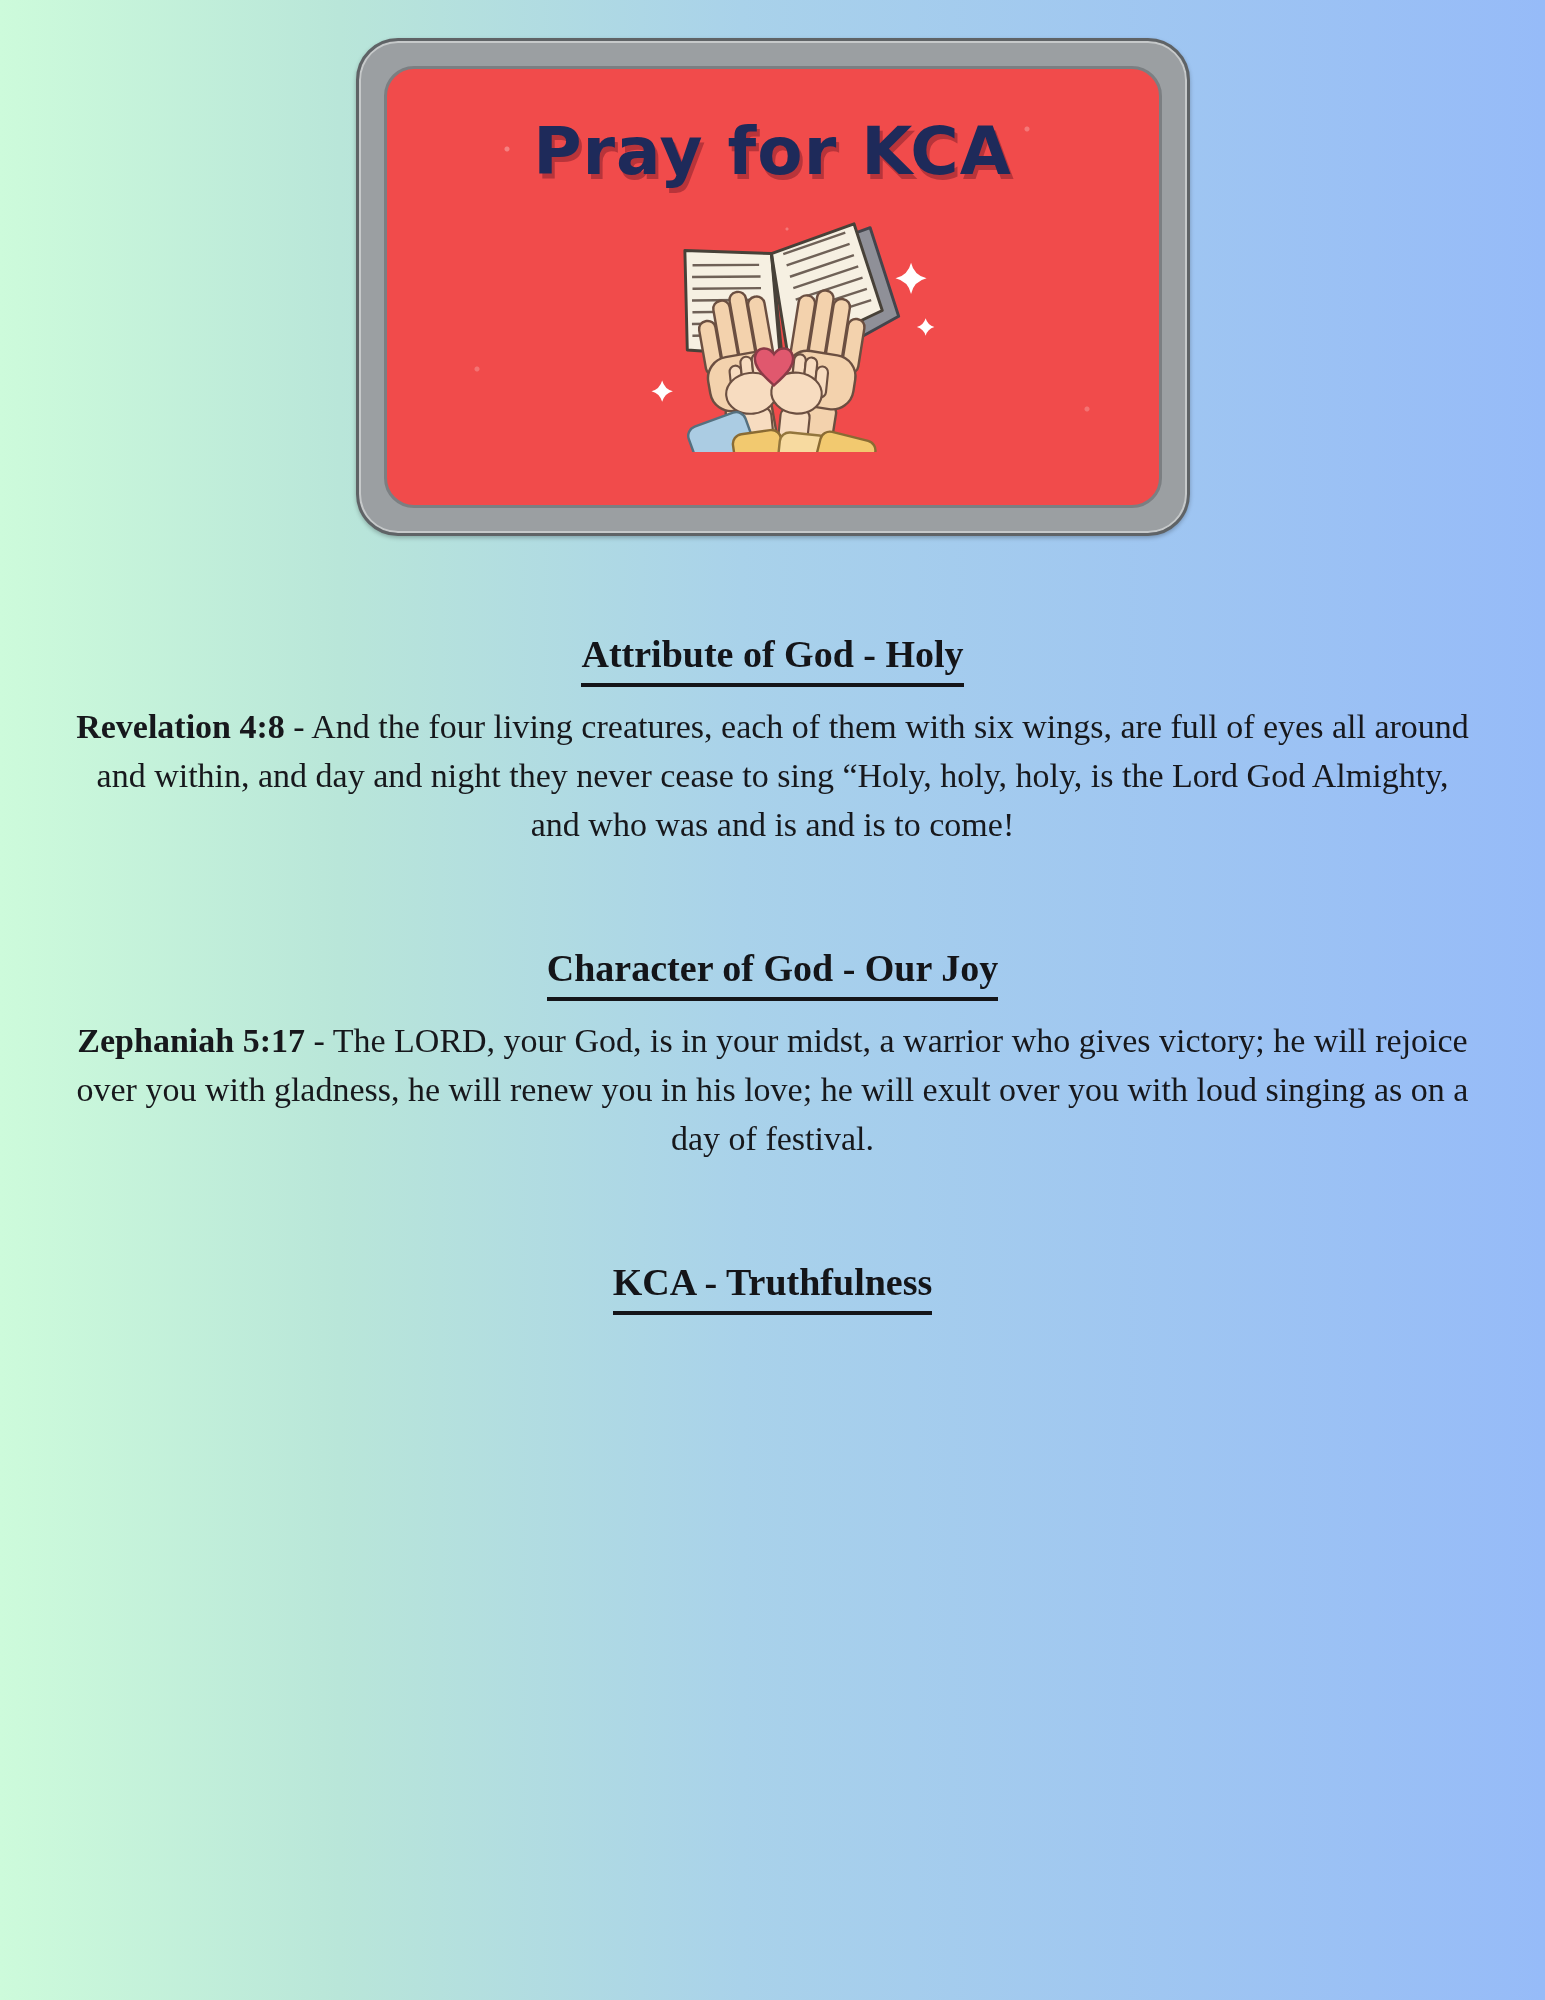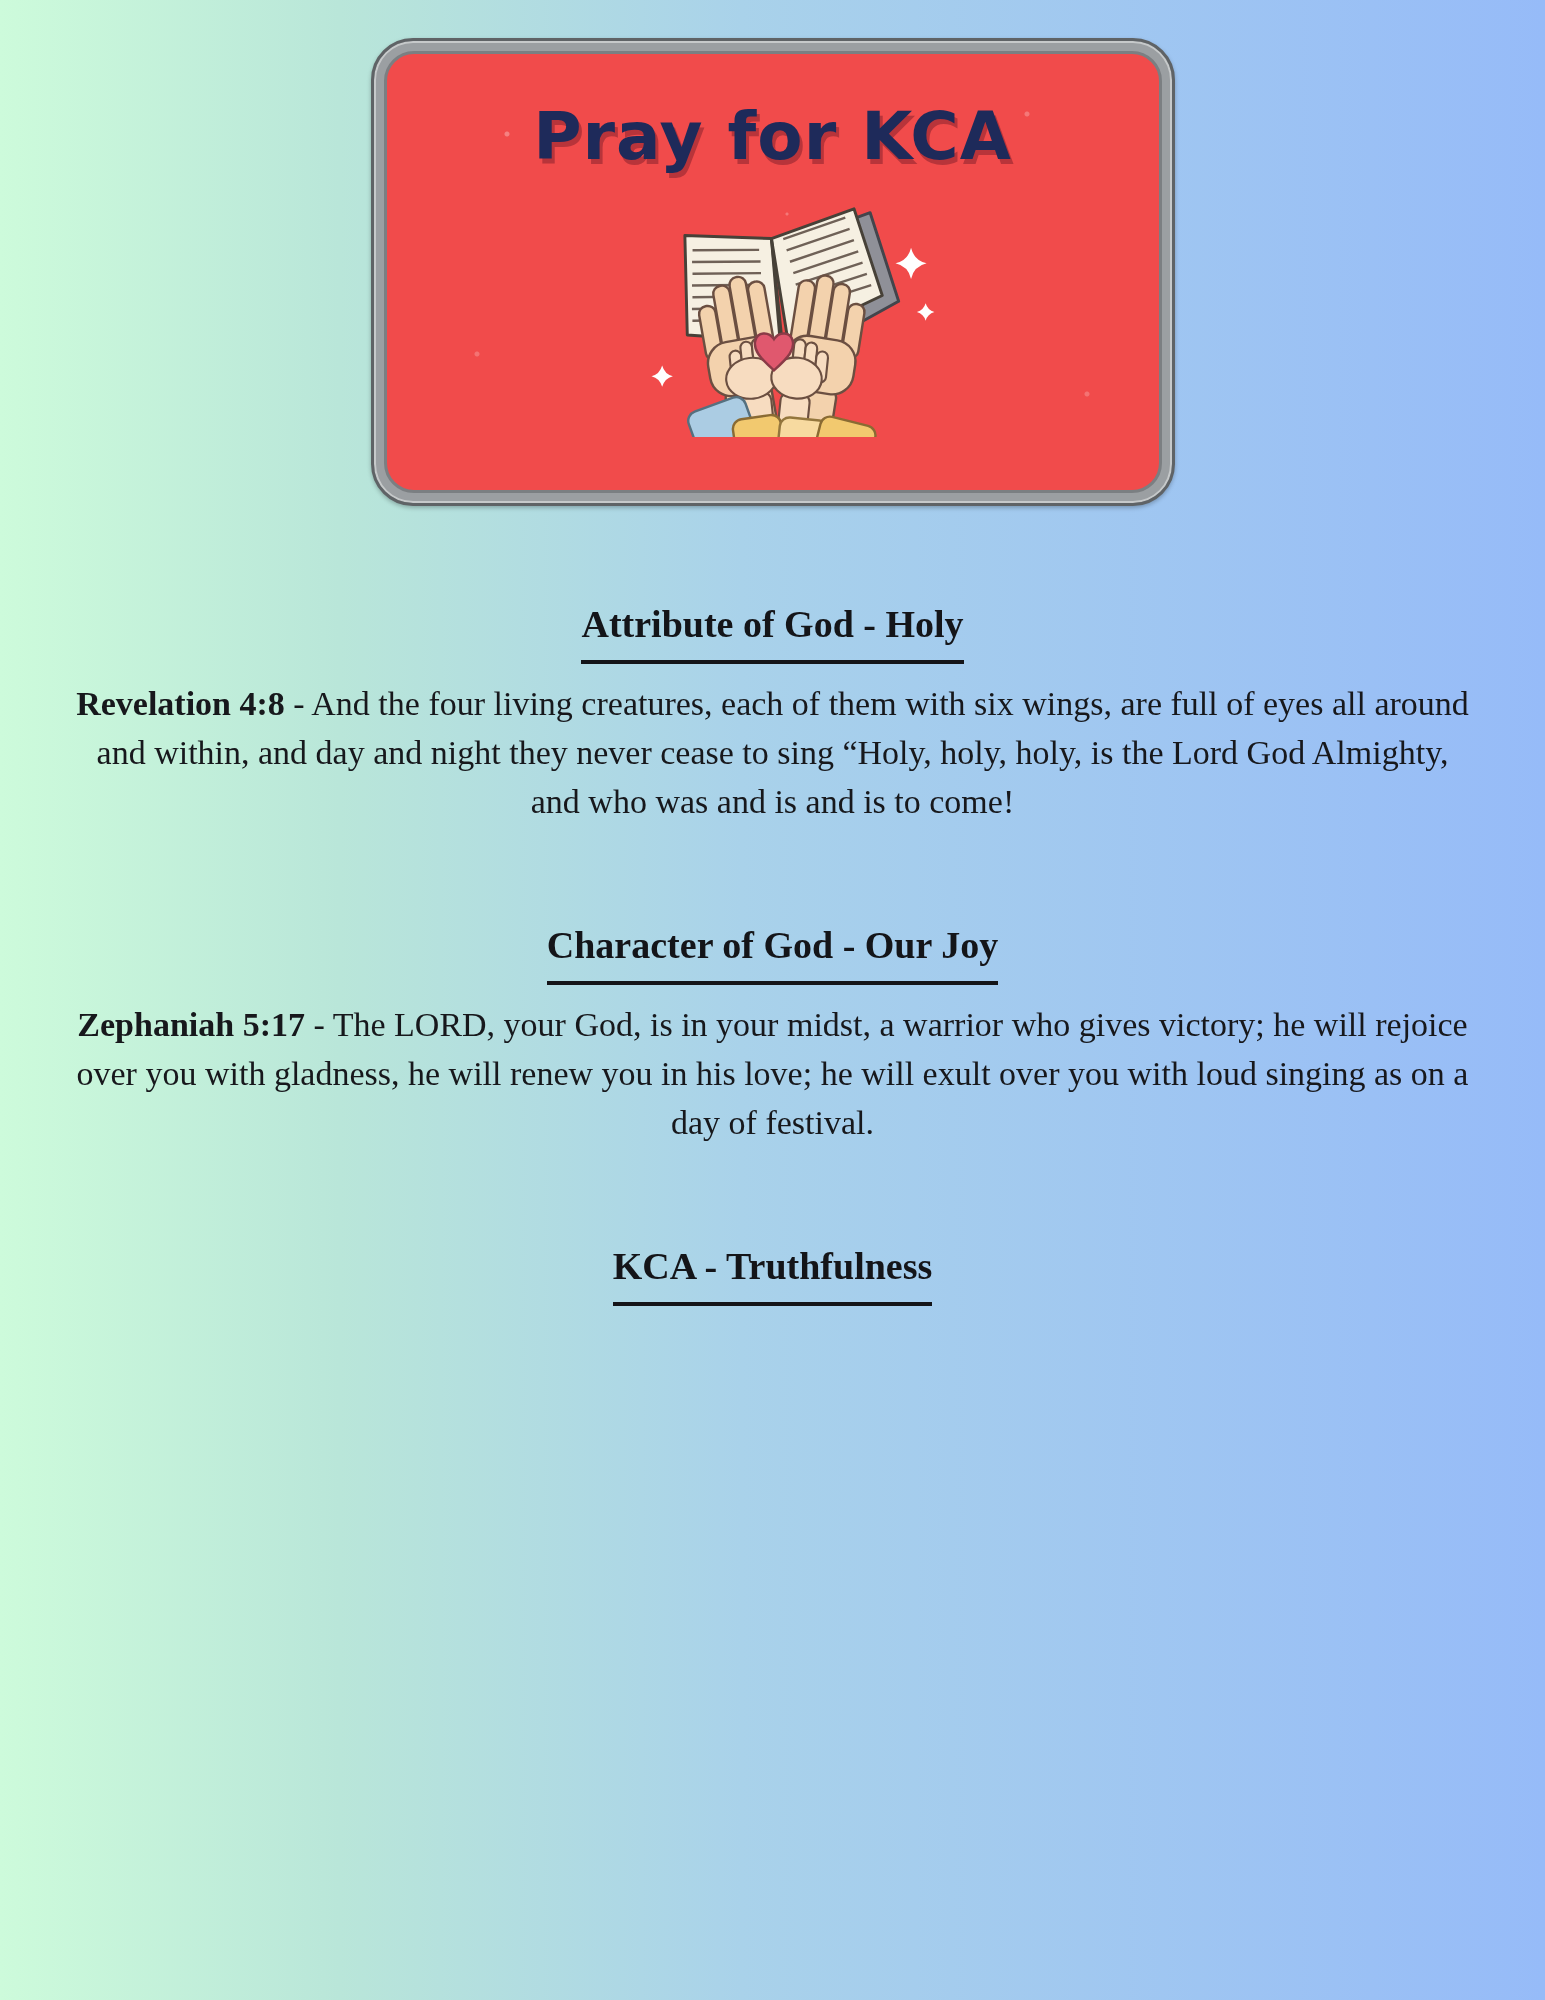--- a/index.html
+++ b/index.html
@@ -11,21 +11,21 @@
     color:#17181c;
     overflow:hidden;
   }
   
   .card-frame {
     width:778px;
     margin:38px auto 12px;
     background:#9b9fa2;
     border:3px solid #5f6366;
     border-radius:42px;
-    padding:10px;
+    padding:25px;
     box-shadow:inset 0 0 0 2px #c6c9ca, 0 2px 4px rgba(0,0,0,0.25);
   }
   .card {
     position:relative;
     height:436px;
     background:#f14b4b;
     background-image:
       radial-gradient(circle 2px at 120px 80px, rgba(255,255,255,.30) 0 2px, transparent 3px),
       radial-gradient(circle 2px at 640px 60px, rgba(255,255,255,.25) 0 2px, transparent 3px),
       radial-gradient(circle 2px at 90px 300px, rgba(255,255,255,.22) 0 2px, transparent 3px),
@@ -55,21 +55,21 @@
   .verse-section.tight { margin-top:92px; }
   .verse-section h2 {
     margin:0 0 16px 0;
     font-size:38px;
     font-weight:700;
     color:#141519;
   }
   .verse-heading {
     display:inline-block;
     border-bottom:4px solid #141519;
-    padding-bottom:14px;
+    padding-bottom:7px;
   }
   .verse-section p {
     margin:0;
     font-size:34px;
     line-height:1.44;
   }
   .ref { font-weight:700; }
 </style>
 </head>
 <body>

